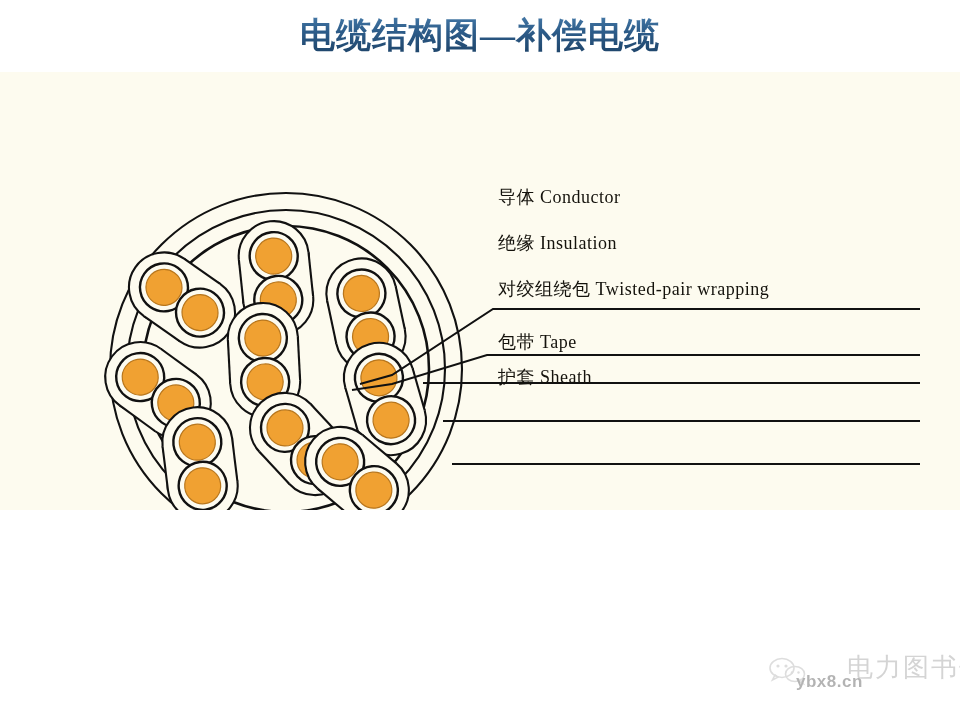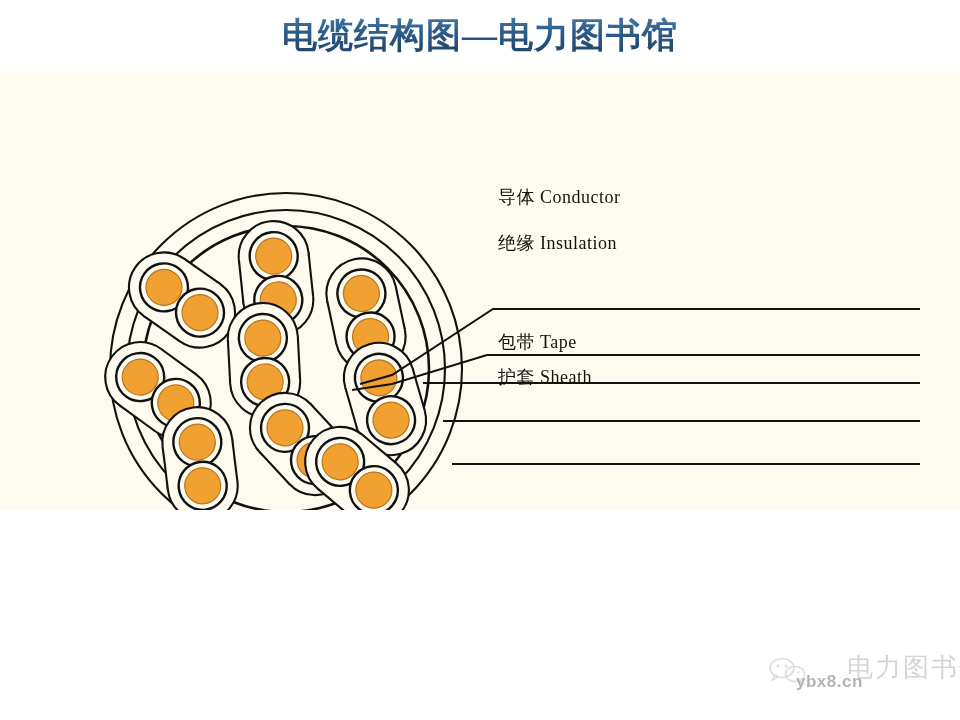--- a/index.html
+++ b/index.html
@@ -101,21 +101,21 @@
     white-space: nowrap;
     margin-left: 12px;
   }
 </style>
 </head>
 <body>
 
 <div id="slide">
 
   <div id="title-bar">
-    <div id="slide-title">电缆结构图—电力图书馆</div>
+    <div id="slide-title">电缆结构图—补偿电缆</div>
   </div>
 
   <div id="content-panel">
 
     <svg id="figure-svg" viewBox="0 0 960 438" xmlns="http://www.w3.org/2000/svg">
 
       <defs>
 
         <g id="pair">
 
@@ -190,20 +190,23 @@
     </svg>
 
     <div class="label-row" style="left:498px; top:113px;">
       <span>导体 Conductor</span>
     </div>
 
     <div class="label-row" style="left:498px; top:159px;">
       <span>绝缘 Insulation</span>
     </div>
 
+    <div class="label-row" style="left:498px; top:205px;">
+      <span>对绞组绕包 Twisted-pair wrapping</span>
+    </div>
 
     <div class="label-row" style="left:498px; top:249px;margin-top:9px;">
       <span>包带 Tape</span>
     </div>
 
     <div class="label-row" style="left:498px; top:293px;">
       <span>护套 Sheath</span>
     </div>
 
   </div>

